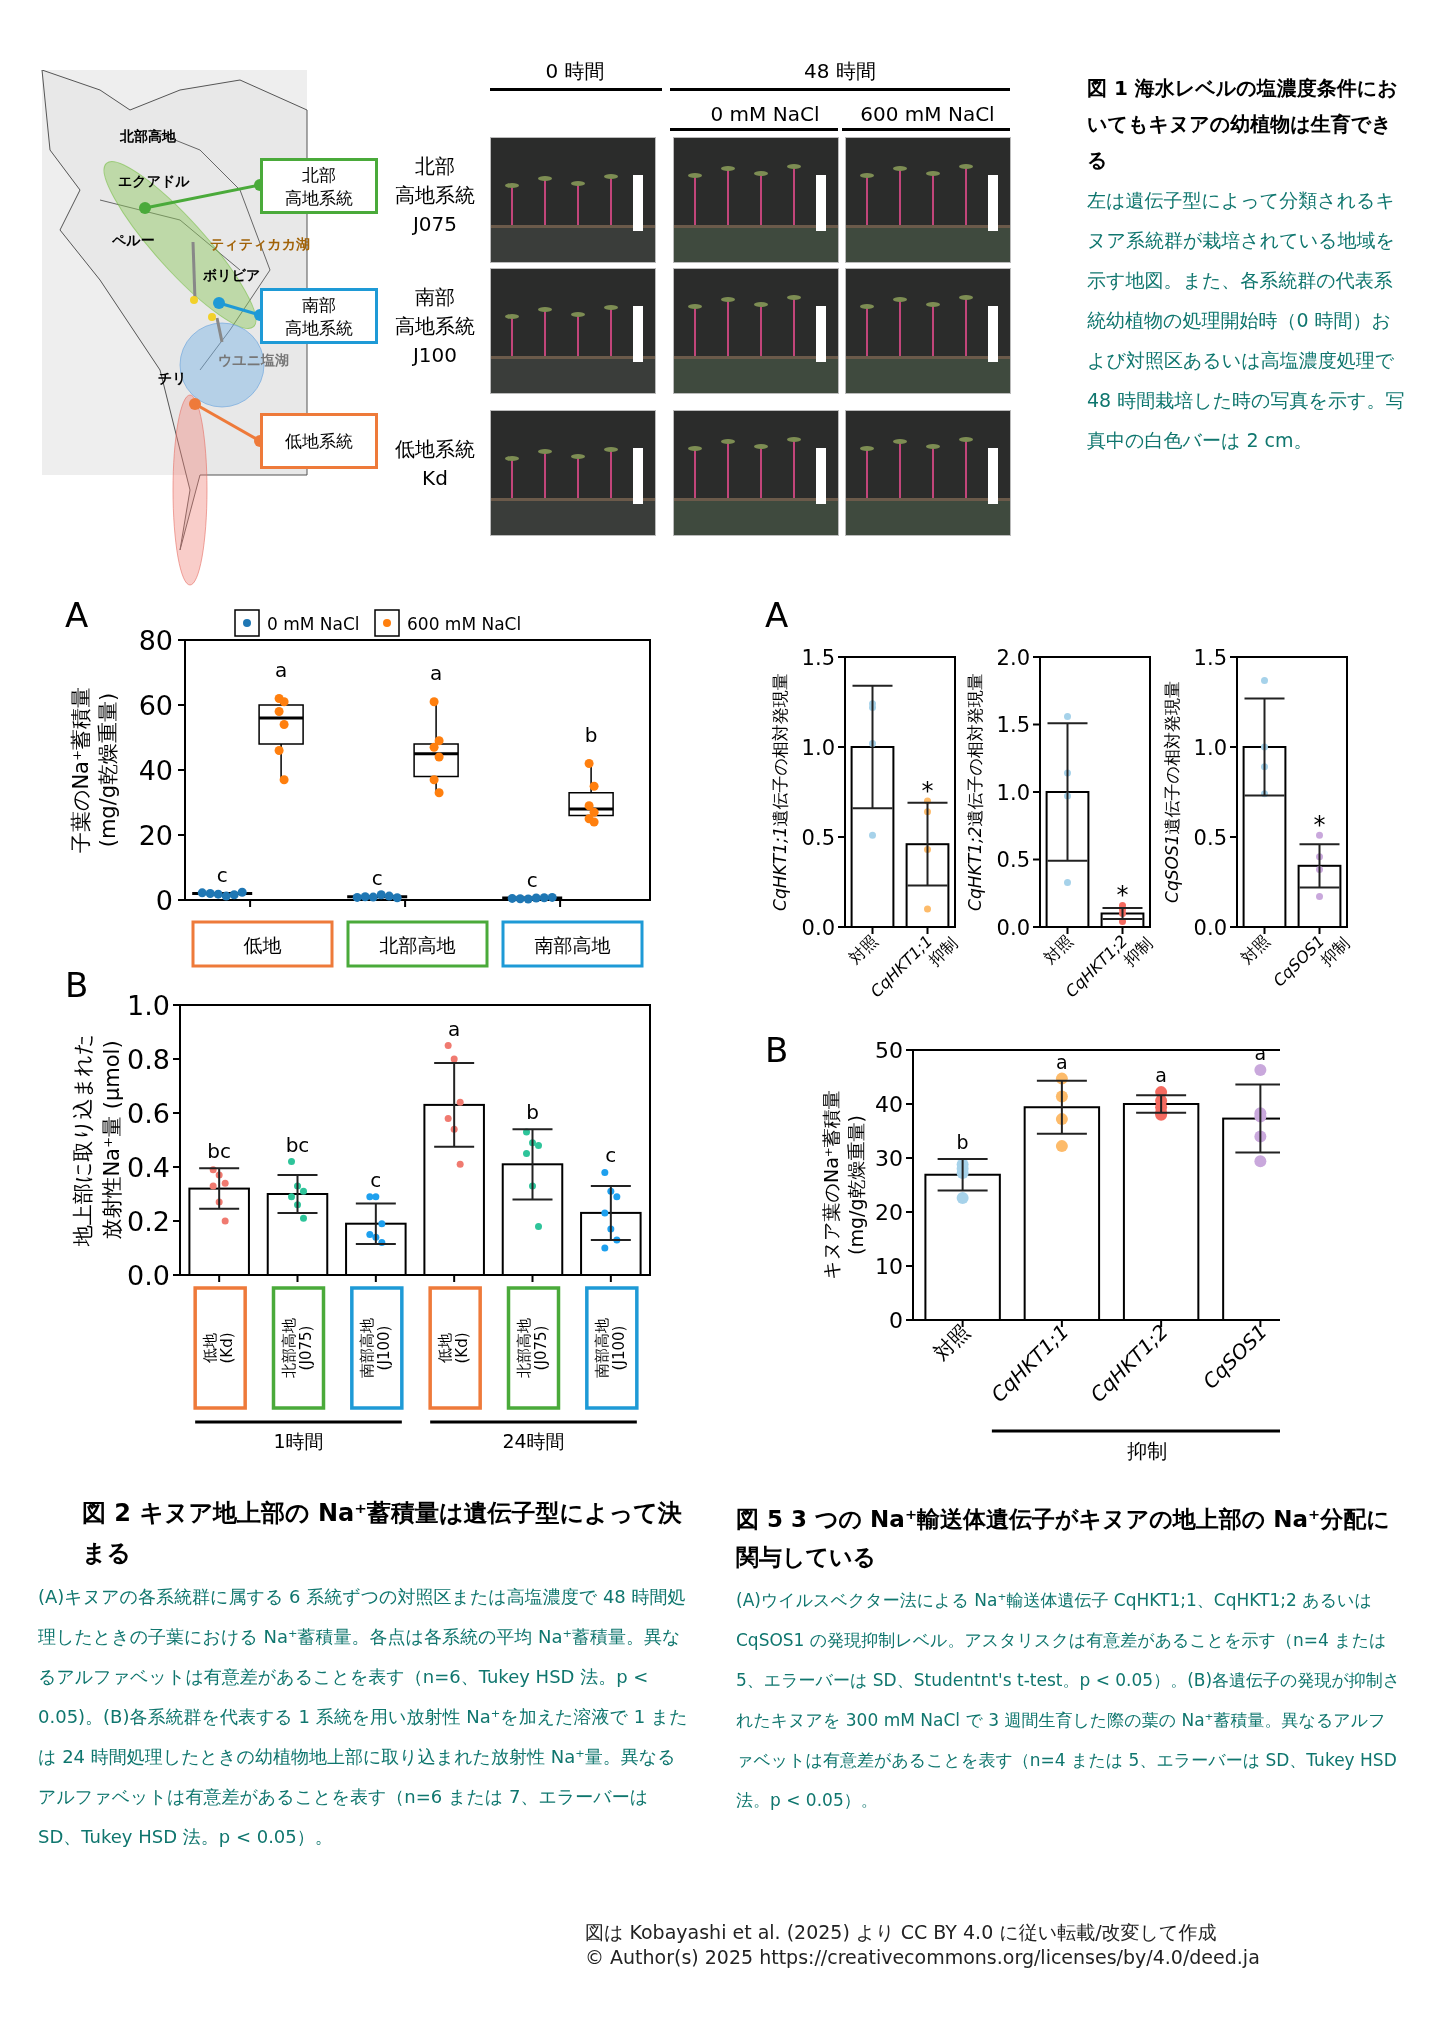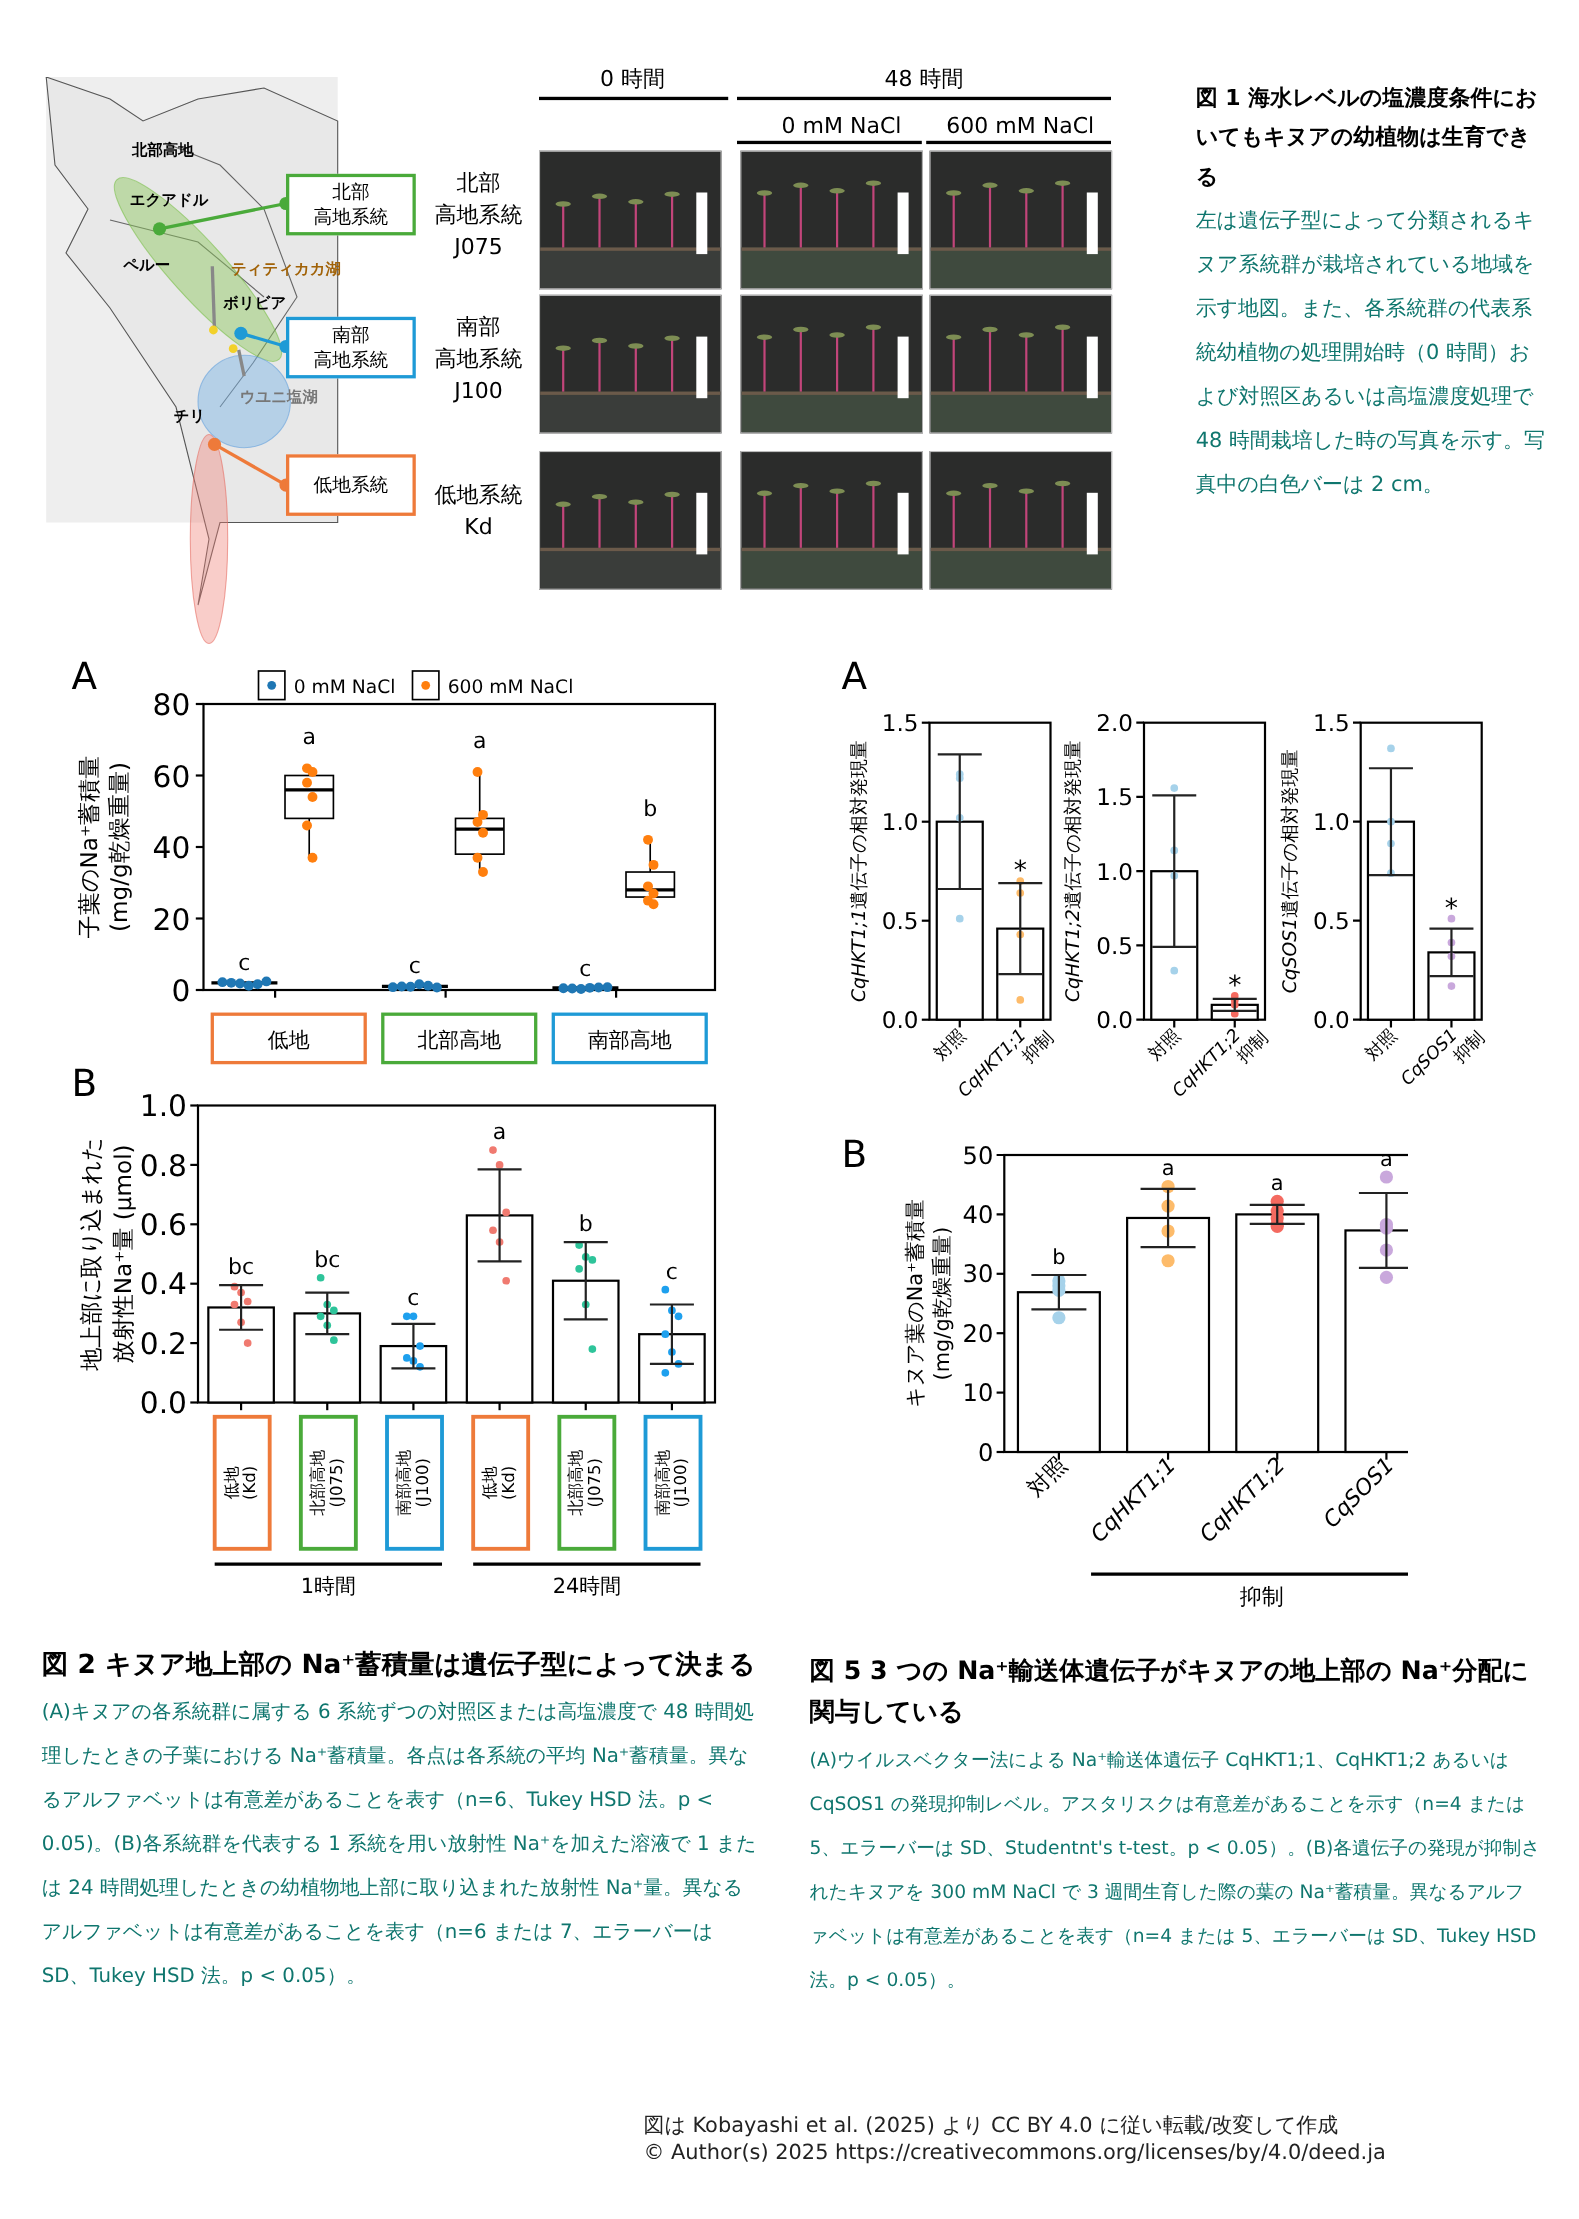--- a/index.html
+++ b/index.html
@@ -569,21 +569,21 @@
     <text font-size="19" text-anchor="middle" transform="translate(58,150) rotate(-90)"><tspan x="0" dy="0">キヌア葉のNa⁺蓄積量</tspan><tspan x="0" dy="25">(mg/g乾燥重量)</tspan></text>
     <text font-size="20" text-anchor="end" transform="translate(190.625,298) rotate(-45)" font-style="normal">対照</text>
     <text font-size="20" text-anchor="end" transform="translate(289.875,298) rotate(-45)" font-style="italic">CqHKT1;1</text>
     <text font-size="20" text-anchor="end" transform="translate(389.125,298) rotate(-45)" font-style="italic">CqHKT1;2</text>
     <text font-size="20" text-anchor="end" transform="translate(488.375,298) rotate(-45)" font-style="italic">CqSOS1</text>
     <line x1="211.875" x2="502.375" y1="396" y2="396" stroke="#000" stroke-width="3"></line>
     <text x="367.125" y="423" font-size="20" text-anchor="middle">抑制</text>
   </svg>
 
 <div class="abs" style="left:38px;top:1493px;width:650px;">
-  <div class="cap-title" style="font-size:24px;line-height:40px;">図 2 キヌア地上部の Na⁺蓄積量は遺伝子型によって決まる</div>
+  <div class="cap-title" style="font-size:24px;line-height:40px;margin-left:44px;">図 2 キヌア地上部の Na⁺蓄積量は遺伝子型によって決まる</div>
   <div class="cap-body" style="margin-top:4px;font-size:18px;line-height:40px;">(A)キヌアの各系統群に属する 6 系統ずつの対照区または高塩濃度で 48 時間処理したときの子葉における Na⁺蓄積量。各点は各系統の平均 Na⁺蓄積量。異なるアルファベットは有意差があることを表す（n=6、Tukey HSD 法。p &lt; 0.05)。(B)各系統群を代表する 1 系統を用い放射性 Na⁺を加えた溶液で 1 または 24 時間処理したときの幼植物地上部に取り込まれた放射性 Na⁺量。異なるアルファベットは有意差があることを表す（n=6 または 7、エラーバーは SD、Tukey HSD 法。p &lt; 0.05）。</div>
 </div>
 <div class="abs" style="left:736px;top:1500px;width:665px;">
   <div class="cap-title" style="font-size:23px;line-height:38px;">図 5 3 つの Na⁺輸送体遺伝子がキヌアの地上部の Na⁺分配に関与している</div>
   <div class="cap-body" style="margin-top:4px;font-size:17px;line-height:40px;">(A)ウイルスベクター法による Na⁺輸送体遺伝子 CqHKT1;1、CqHKT1;2 あるいは CqSOS1 の発現抑制レベル。アスタリスクは有意差があることを示す（n=4 または 5、エラーバーは SD、Studentnt's t-test。p &lt; 0.05）。(B)各遺伝子の発現が抑制されたキヌアを 300 mM NaCl で 3 週間生育した際の葉の Na⁺蓄積量。異なるアルファベットは有意差があることを表す（n=4 または 5、エラーバーは SD、Tukey HSD 法。p &lt; 0.05）。</div>
 </div>
 <div class="abs credit" style="left:585px;top:1920px;width:830px;">
   <div>図は Kobayashi et al. (2025) より CC BY 4.0 に従い転載/改変して作成</div>
   <div>© Author(s) 2025 https://creativecommons.org/licenses/by/4.0/deed.ja</div>
 </div>

